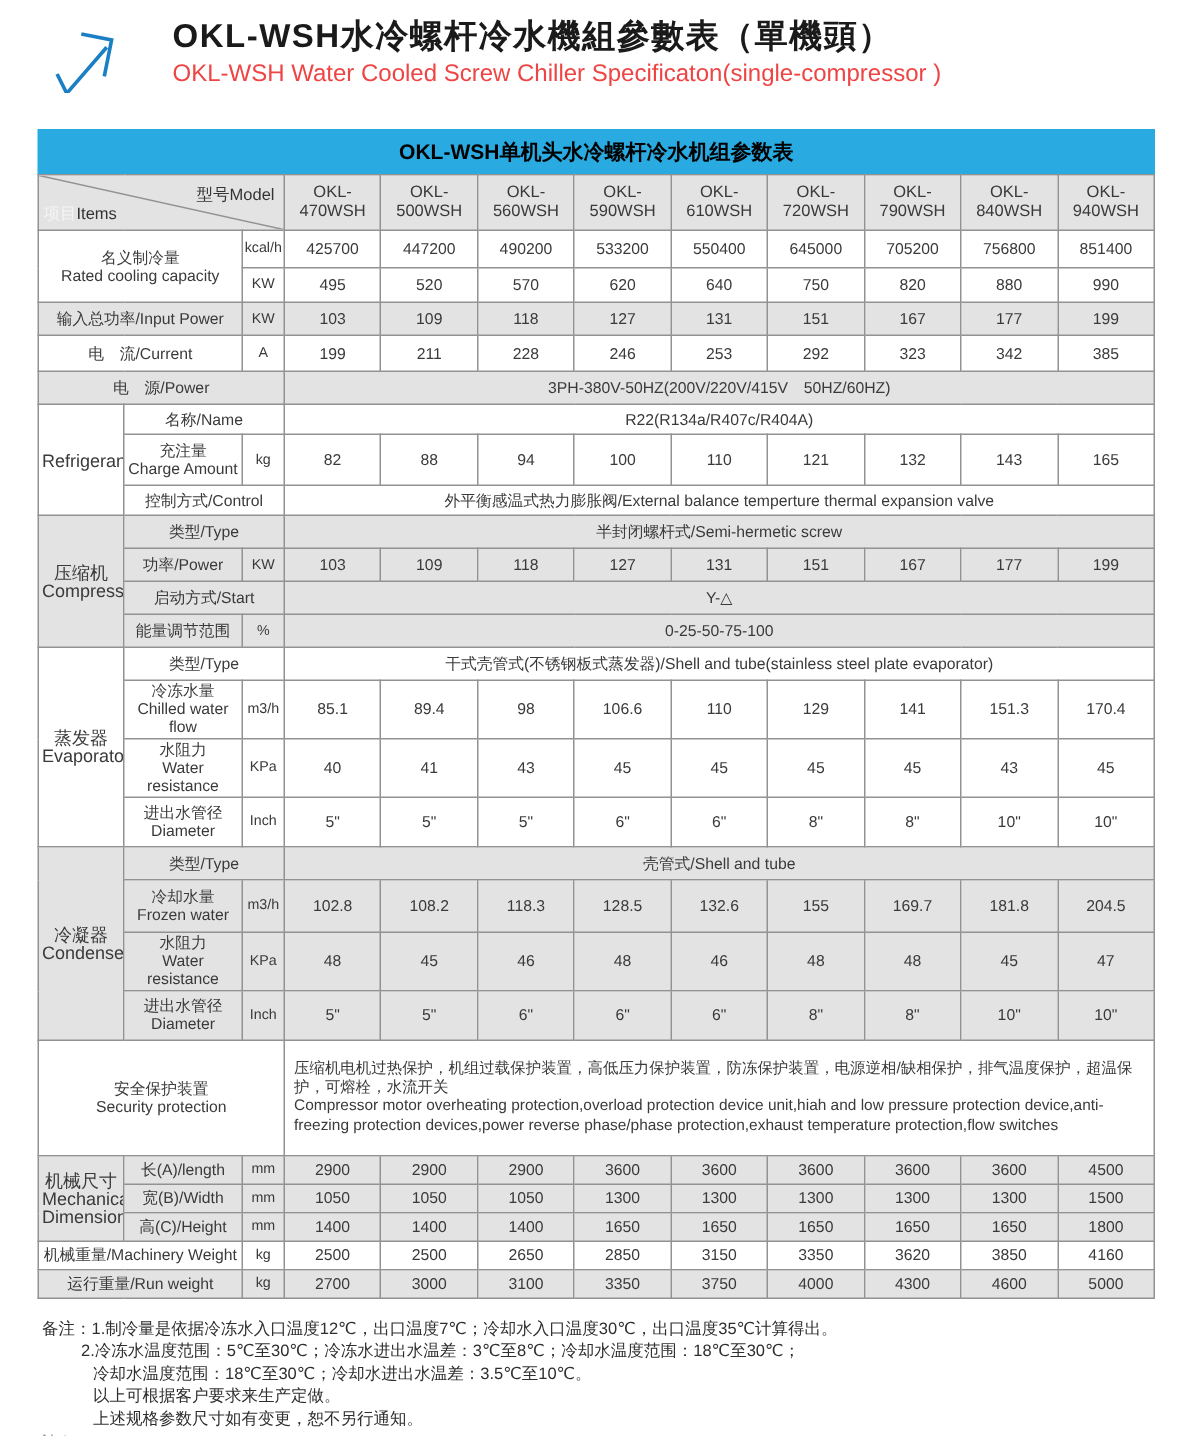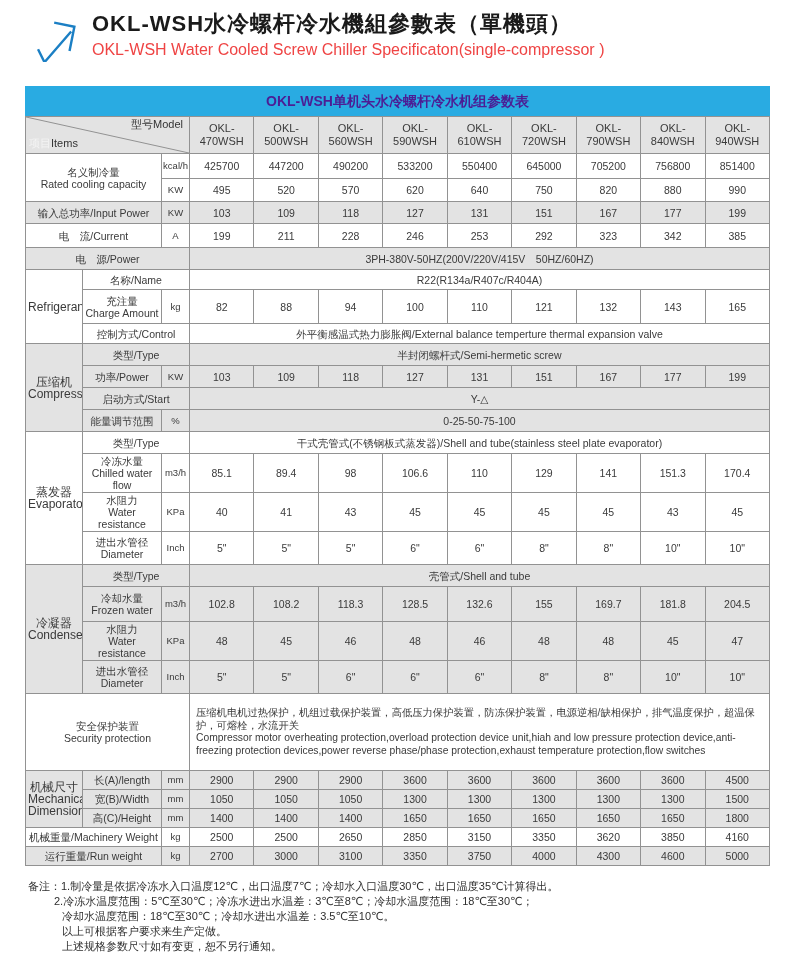--- a/index.html
+++ b/index.html
@@ -4,21 +4,21 @@
 <style>
   html,body{margin:0;padding:0;}
   body{
     width:790px;height:957px;background:#ffffff;
     font-family:"Liberation Sans","DejaVu Sans",sans-serif;
     color:#333;
   }
   .page{position:relative;width:790px;height:957px;overflow:hidden;}
 
   
-  .hdr{display:flex;align-items:flex-start;padding:10px 0 0 34px;}
+  .hdr{display:flex;align-items:flex-start;padding:10px 0 0 34px;gap:23px;}
   .arrow{width:42px;height:48px;flex:0 0 auto;margin-top:4px;}
   .titles{margin-left:16px;}
   .t-zh{margin:0;font-size:22px;font-weight:bold;color:#1a1a1a;line-height:28px;letter-spacing:1px;}
   .t-en{margin:2px 0 0;font-size:16px;font-weight:normal;color:#ef4444;line-height:20px;}
 
   
   .banner{
     margin:24px 0 0 25px;width:745px;height:30px;line-height:30px;
     text-align:center;color:#fff;font-size:14px;font-weight:bold;
     background:#29abe2;
@@ -35,21 +35,21 @@
   td.unit{font-size:9.5px;padding:1px 0;}
   td.model{font-size:11px;line-height:13px;}
   td.section{font-size:12px;line-height:12px;}
   td.label{font-size:10.5px;line-height:12px;}
   td.merged{font-size:10.5px;}
   td.merged-left{text-align:left;padding:3px 6px 3px 6px;line-height:12.5px;font-size:10.3px;}
   td.corner{position:relative;padding:0;}
   .corner-svg{position:absolute;left:0;top:0;width:100%;height:100%;}
   .corner-items{position:absolute;left:3px;bottom:4px;font-size:11px;color:#333;}
   .corner-items .zh{color:#f4f4f4;}
-  .corner-model{position:absolute;right:6px;top:1px;font-size:11px;color:#333;}
+  .corner-model{position:absolute;right:6px;top:7px;font-size:11px;color:#333;}
 
   
   .notes{margin:13px 0 0 28px;font-size:11px;line-height:15px;color:#2e2e2e;}
   .note-line{white-space:nowrap;}
   .ind1{padding-left:26px;}
   .ind2{padding-left:34px;}
 </style>
 </head>
 <body>
 
@@ -59,21 +59,21 @@
     <svg class="arrow" viewBox="0 0 52 56" fill="none">
       <path d="M5 42 L13 58 L46 20" stroke="#1b7fc4" stroke-width="3" fill="none"></path>
       <path d="M25 9 L50 14 L44 44" stroke="#1b7fc4" stroke-width="3" fill="none"></path>
     </svg>
     <div class="titles">
       <h1 class="t-zh">OKL-WSH水冷螺杆冷水機組參數表（單機頭）</h1>
       <h2 class="t-en">OKL-WSH Water Cooled Screw Chiller Specificaton(single-compressor )</h2>
     </div>
   </div>
 
-  <div class="banner" style="background: rgb(41, 171, 226); color: #4c1d95;">OKL-WSH单机头水冷螺杆冷水机组参数表</div>
+  <div class="banner" style="background: rgb(41, 171, 226); color: #000000;">OKL-WSH单机头水冷螺杆冷水机组参数表</div>
 
   <table>
     <colgroup>
       <col style="width:57px">
         <col style="width:79px">
         <col style="width:28px">
       <col>
         <col>
         <col>
         <col>

